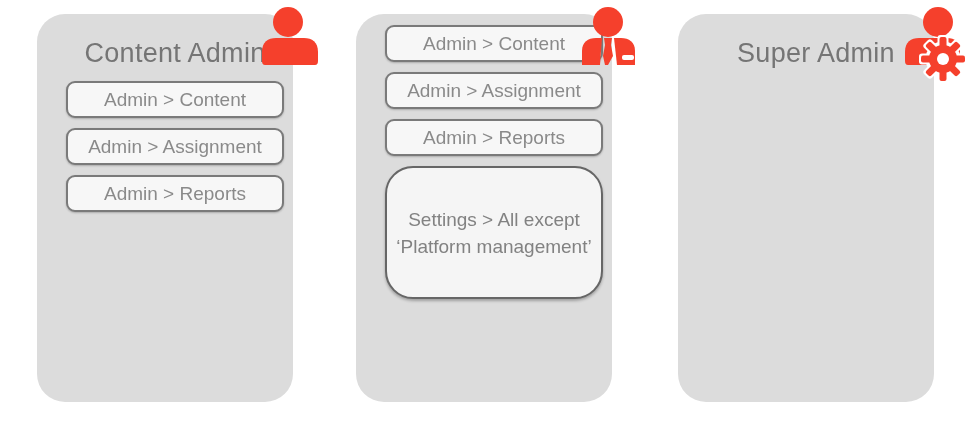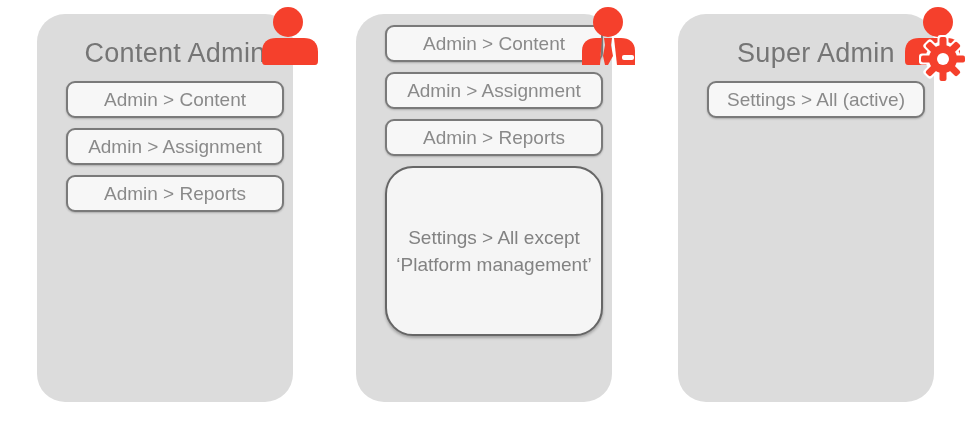--- a/index.html
+++ b/index.html
@@ -48,21 +48,21 @@
     border-radius: 9px;
     display: flex;
     align-items: center;
     justify-content: center;
     font-size: 19px;
     color: #8a8a8a;
     box-shadow: 0 1px 2px rgba(0,0,0,0.22);
   }
   .note-box {
     margin: 10px 9px 0;
-    height: 170px;
+    height: 133px;
     box-sizing: border-box;
     background: #f5f5f5;
     border: 2px solid #666666;
     border-radius: 28px;
     display: flex;
     align-items: center;
     justify-content: center;
     text-align: center;
     font-size: 19px;
     line-height: 27px;
@@ -154,15 +154,14 @@
           <rect x="-3.5" y="-22" width="7" height="11" rx="2" transform="rotate(225)"></rect>
           <rect x="-3.5" y="-22" width="7" height="11" rx="2" transform="rotate(270)"></rect>
           <rect x="-3.5" y="-22" width="7" height="11" rx="2" transform="rotate(315)"></rect>
         </g>
         <circle r="6" fill="#ffffff"></circle>
       </g>
     </svg>
   </div>
   <div class="card-title">Super Admin</div>
   <div class="chips">
-    <div class="chip">Settings &gt; All (active)</div>
   </div>
 </div>
 
 </body></html>

